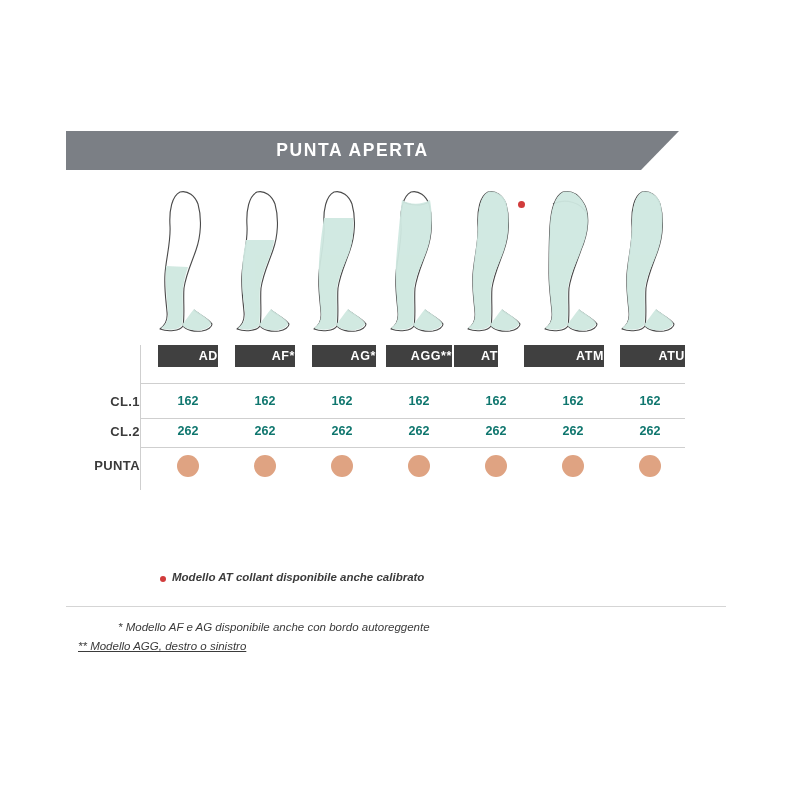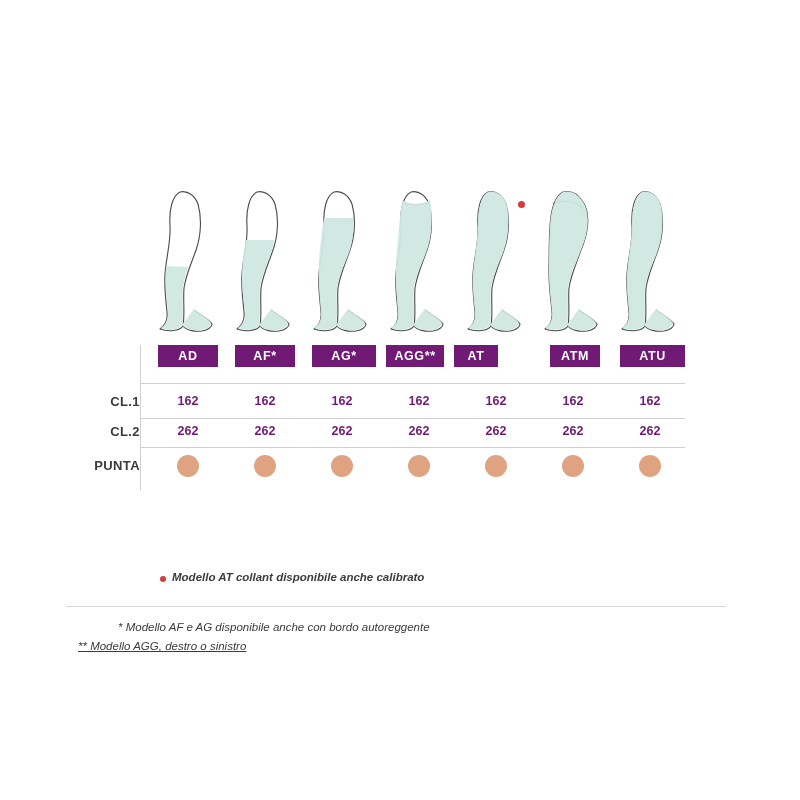--- a/index.html
+++ b/index.html
@@ -80,26 +80,26 @@
     position: absolute;
     left: 150px;
     top: 345px;
     height: 22px;
     width: 540px;
   }
   .lab {
     position: absolute;
     top: 0;
     height: 22px;
-    background: #701a75;
+    background: #404040;
     color: #ffffff;
     font-size: 12.5px;
     font-weight: bold;
     letter-spacing: 0.6px;
-    text-align: center;
+    text-align: right;
     line-height: 22px;
   }
 
   
   .rowlabel {
     position: absolute;
     left: 0;
     width: 140px;
     text-align: right;
     font-size: 13px;
@@ -118,21 +118,21 @@
     position: absolute;
     left: 140px;
     width: 1px;
     background: #cfcfcf;
   }
   .cell {
     position: absolute;
     text-align: center;
     font-size: 12.5px;
     font-weight: bold;
-    color: #701a75;
+    color: #0f766e;
   }
   .swatch {
     position: absolute;
     width: 22px;
     height: 22px;
     border-radius: 50%;
     background: #dfa382;
   }
 
   
@@ -171,20 +171,26 @@
     color: #3b3b3b;
   }
   .note-1 { top: 621px; margin-left: 40px; }
   .note-2 { top: 640px; text-decoration: underline; }
 </style>
 </head>
 <body>
 
 <div class="sheet">
 
+  <div class="banner">
+    <svg class="banner-shape" width="613" height="39" viewBox="0 0 613 39">
+      <polygon points="0,0 613,0 575,39 0,39" fill="#7b7f85"></polygon>
+    </svg>
+    <div class="banner-title">PUNTA APERTA</div>
+  </div>
 
   <div class="figures">
 
     <div class="fig" style="left:0px">
       <svg width="77" height="152" viewBox="0 0 77 152">
         <g fill="none" stroke="#4a4a4a" stroke-width="1.1" stroke-linejoin="round">
           <path d="M30 4 C22 8 19 22 20 38 C21 54 16 70 15 86 C14 100 16 112 17 124 C18 134 14 138 10 141 C18 144 30 143 33 138 C35 126 33 112 34 100 C36 86 42 74 46 62 C51 48 52 30 48 16 C45 8 38 2 30 4 Z"></path>
           <path d="M33 138 C36 142 44 144 52 143 C58 142 62 139 62 136 C58 130 48 126 44 122"></path>
         </g>
         <g fill="#cfe8e0" opacity="0.95">
@@ -274,23 +280,23 @@
       </svg>
     </div>
   </div>
 
   <div class="cal-dot"></div>
 
   <div class="labels">
     <div class="lab" style="left:8px;  width:60px">AD</div>
     <div class="lab" style="left:85px; width:60px">AF*</div>
     <div class="lab" style="left:162px;width:64px">AG*</div>
-    <div class="lab" style="left:236px;width:58px">AGG**</div>
+    <div class="lab" style="left:236px;width:66px">AGG**</div>
     <div class="lab" style="left:304px;width:44px">AT</div>
-    <div class="lab" style="left:400px;width:50px">ATM</div>
+    <div class="lab" style="left:374px;width:80px">ATM</div>
     <div class="lab" style="left:470px;width:65px">ATU</div>
   </div>
 
   <div class="vline" style="top:345px; height:145px"></div>
   <div class="hline" style="top:383px"></div>
   <div class="hline" style="top:418px"></div>
   <div class="hline" style="top:447px"></div>
 
   <div class="rowlabel" style="top:394px">CL.1</div>
   <div class="cell" style="left:158px;width:60px;top:394px">162</div>

